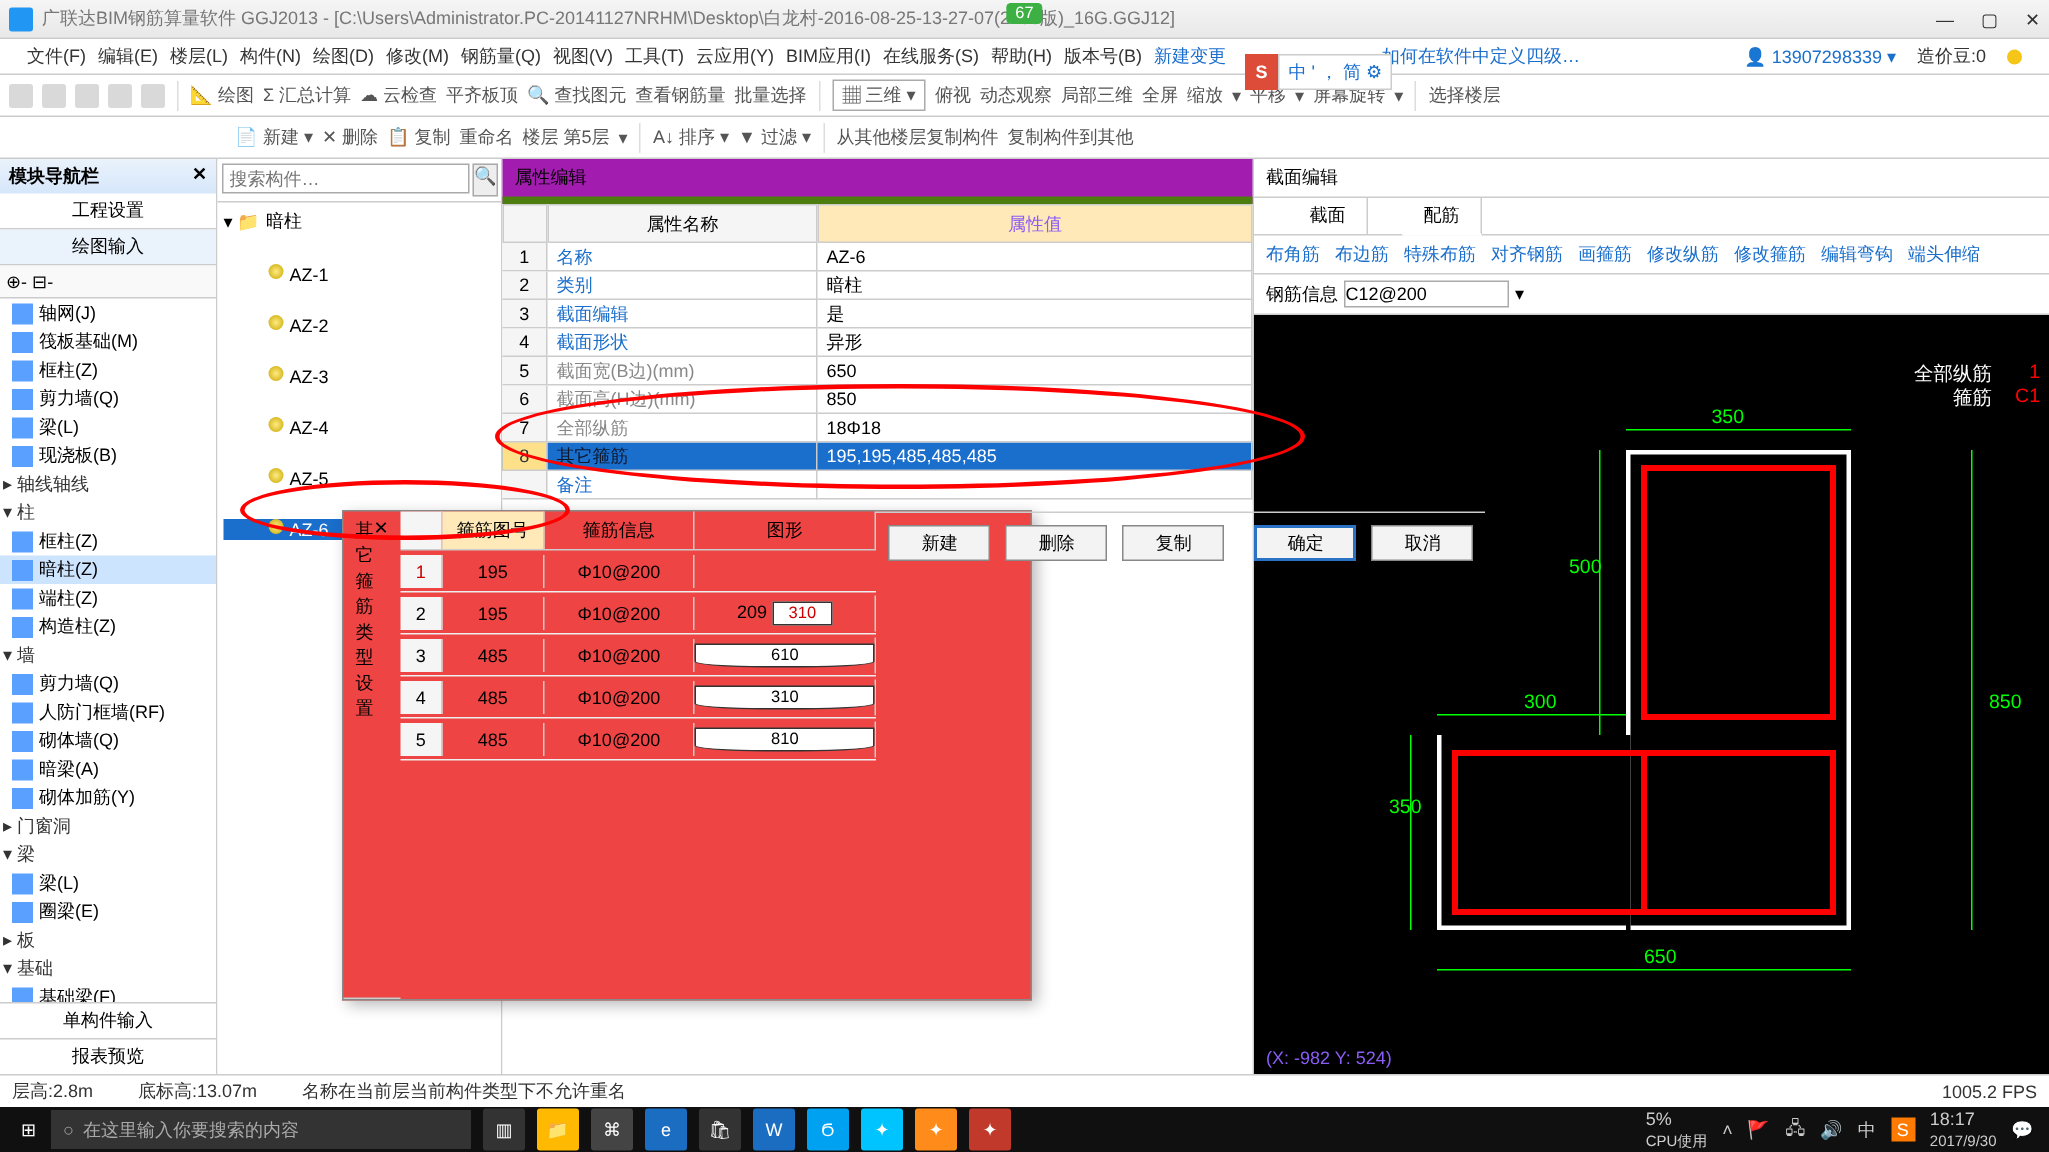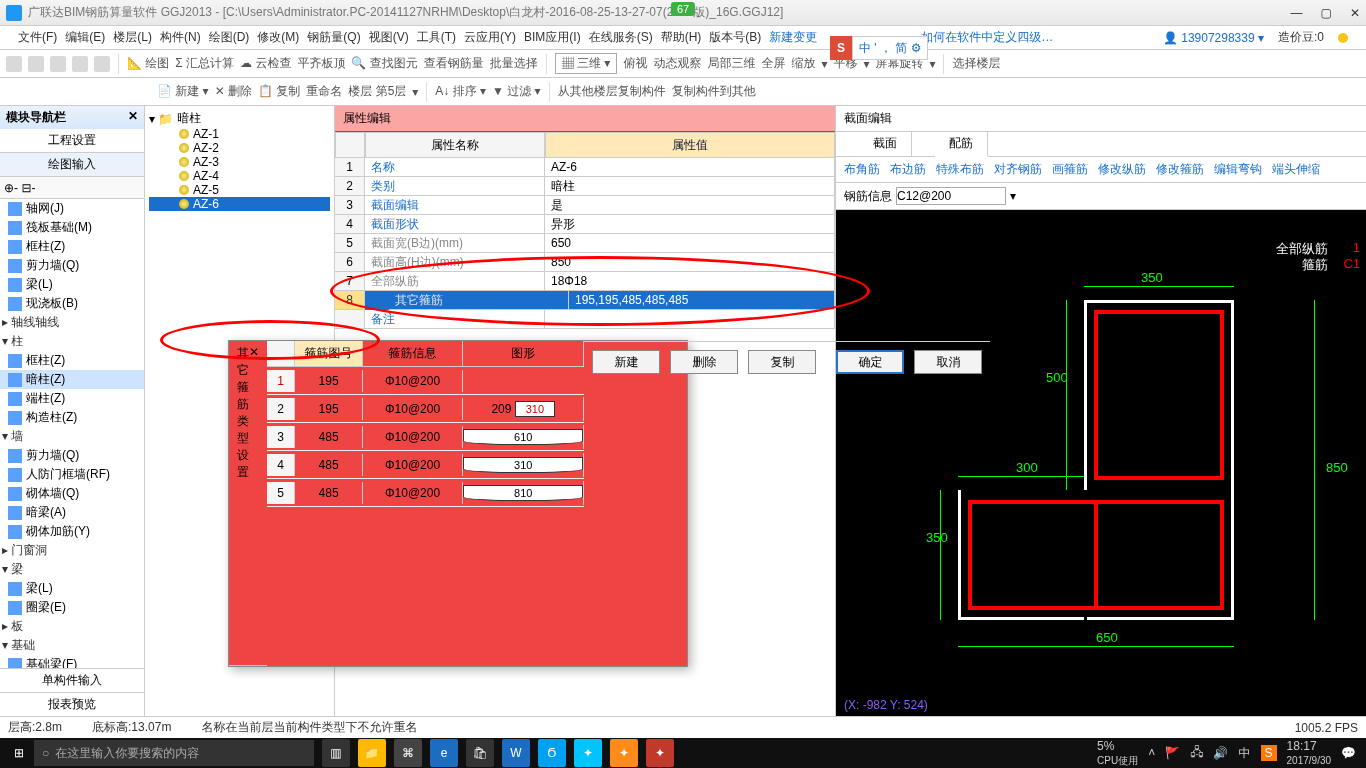--- a/index.html
+++ b/index.html
@@ -24,40 +24,40 @@
 .nav-item { display: flex; align-items: center; padding: 1px 8px; cursor: pointer; }
 .nav-item .ic { width: 14px; height: 14px; margin-right: 4px; background: #5aa0ff; display: inline-block; }
 .nav-group { color: #333; padding: 1px 2px; }
 .nav-foot { text-align: center; padding: 3px 0; border-top: 1px solid #ccc; }
 .tree-panel { width: 190px; background: #fff; border-right: 1px solid #ccc; display: flex; flex-direction: column; }
 .tree-search { display: flex; padding: 3px; border-bottom: 1px solid #ccc; }
 .tree-search input { flex: 1; height: 20px; border: 1px solid #aaa; padding: 0 4px; }
 .tree-search .btn { width: 22px; height: 22px; border:1px solid #aaa; background:#eee; margin-left:2px; text-align:center; }
 .tree-list { flex: 1; padding: 4px; }
 .tree-parent { display:flex; align-items:center; gap:4px; }
-.tree-child { display:flex; align-items:center; gap:4px; padding-left: 30px; }
+.tree-child { display:flex; gap:4px; padding-left: 30px; margin-top: 20px; }
 .tree-dot { width: 10px; height:10px; background:radial-gradient(circle,#ffeb80,#c7a600); border-radius:50%; }
 .tree-child.sel { background: #1a6ecc; color:#fff; }
 .prop-panel { flex: 1; display: flex; flex-direction:column; border-right:1px solid #ccc; }
-.prop-title { padding: 4px 8px; background:#fca5a5; border-bottom:1px solid #4d7c0f; }
+.prop-title { padding: 4px 8px; background:#a21caf; border-bottom:5px solid #4d7c0f; }
 .prop-table { flex:1; background:#fff; }
 .prop-head { display:flex; height: 26px; }
 .prop-head div { display:flex; align-items:center; justify-content:center; border:1px solid #ccc; }
 .prop-head .c0 { width:30px; background:#f5f5f5; }
 .prop-head .c1 { width:180px; background:#f5f5f5; }
-.prop-head .c2 { flex:1; background:#ffe9b8; color:#0f172a; }
+.prop-head .c2 { flex:1; background:#ffe9b8; color:#8b5cf6; }
 .prop-row { display:flex; height: 19px; }
 .prop-row div { display:flex; align-items:center; padding: 0 6px; border-right:1px solid #ccc; border-bottom:1px solid #ccc; }
 .prop-row .c0 { width:30px; justify-content:center; background:#f5f5f5; }
 .prop-row .c1 { width:180px; color:#1a6ecc; }
 .prop-row .c1.gray { color:#888; }
 .prop-row .c2 { flex:1; }
 .prop-row.sel { background:#1a6ecc; color:#fff; }
 .prop-row.sel .c0 { background:#ffe08a; color:#333; }
-.prop-row.sel .c1 { color:#e5e5e5;margin-left:24px; }
+.prop-row.sel .c1 { color:#0f172a; }
 .right-panel { width: 530px; background:#fff; display:flex; flex-direction:column; }
 .right-title { padding: 4px 8px; background:#fff; border-bottom:1px solid #ccc; }
 .right-tabs { display:flex; border-bottom:1px solid #ccc; }
 .right-tabs div { padding: 3px 14px; border-right:1px solid #ccc; background:#fff;margin-left:23px; }
 .right-tabs div.active { background:#fff; border-bottom:2px solid #fff; margin-bottom:-1px; }
 .right-bar { display:flex; gap: 10px; padding: 4px 8px; border-bottom:1px solid #ccc; color:#1a6ecc; flex-wrap:nowrap; overflow:hidden; }
 .right-inputrow { display:flex; align-items:center; gap:4px; padding: 4px 8px; border-bottom:1px solid #ccc; }
 .right-inputrow input { width: 110px; height:18px; border:1px solid #aaa; }
 .canvas-area { flex:1; background:#000; position:relative; }
 .canvas-area .dim { color:#0f0; font-size:13px; position:absolute; }
@@ -274,20 +274,24 @@
           <span class="ic"></span>
           <span>基础梁(F)</span>
         </div>
 
     </div>
     <div class="nav-foot">单构件输入</div>
     <div class="nav-foot">报表预览</div>
   </div>
 
   <div class="tree-panel">
+    <div class="tree-search">
+      <input placeholder="搜索构件…" style="">
+      <div class="btn">🔍</div>
+    </div>
     <div class="tree-list">
       <div class="tree-parent">▾ 📁 <span>暗柱</span></div>
       <div class="tree-child">
           <span class="tree-dot"></span>
           <span>AZ-1</span>
         </div>
       <div class="tree-child">
           <span class="tree-dot"></span>
           <span>AZ-2</span>
         </div>

